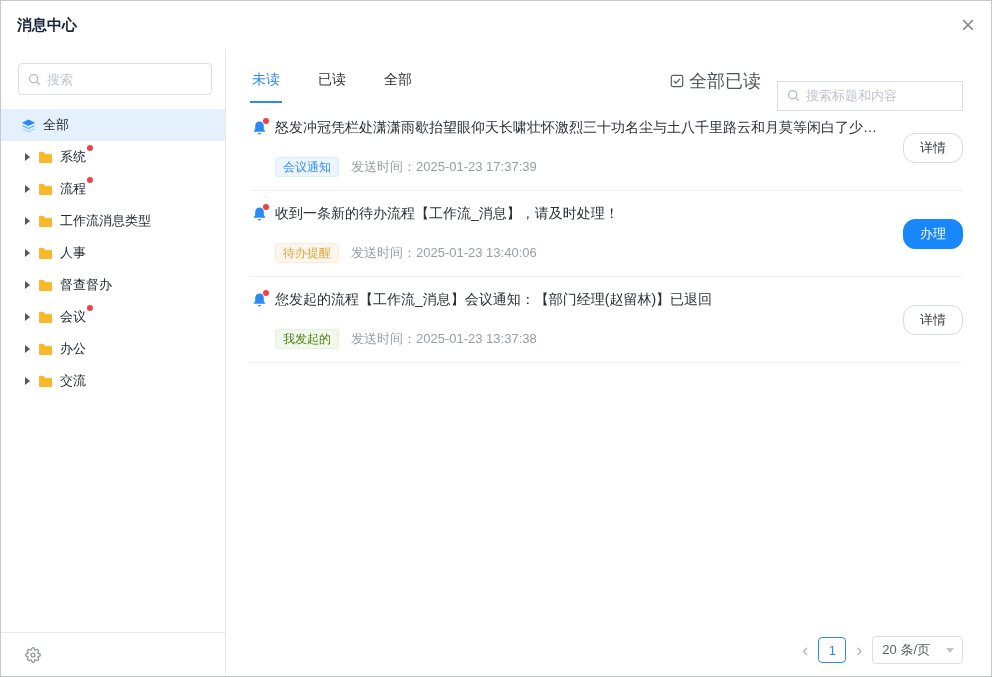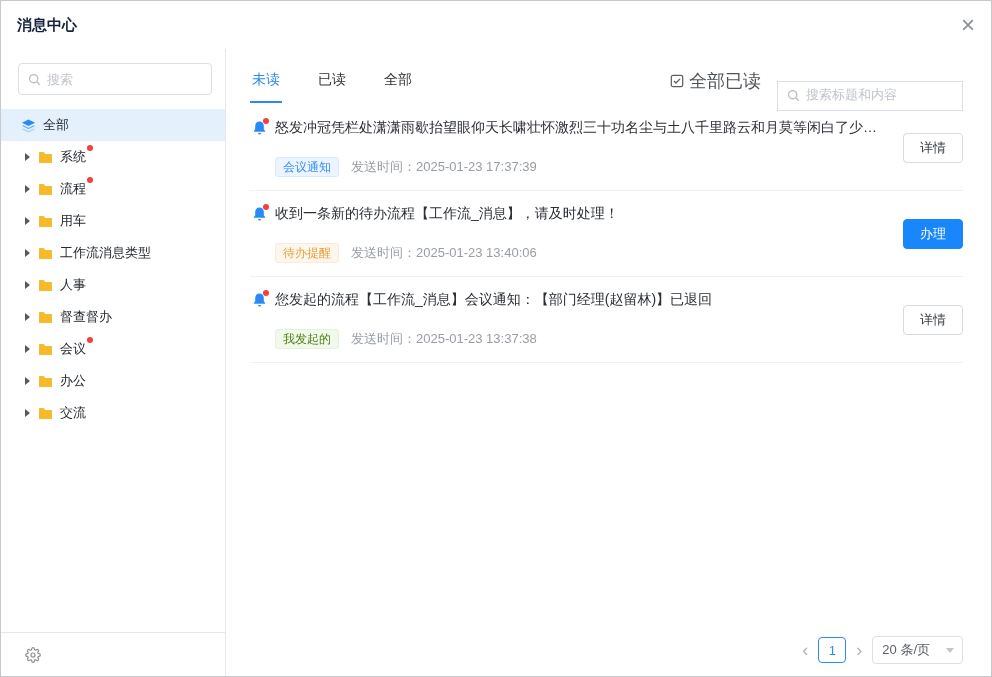--- a/index.html
+++ b/index.html
@@ -41,21 +41,21 @@
   .dot { position:absolute; top:-3px; right:-7px; width:6px; height:6px;
     border-radius:50%; background:#f53f3f; }
 
   .sb-footer { flex:0 0 44px; border-top:1px solid #e6e8eb; display:flex;
     align-items:center; padding-left:24px; }
   .sb-footer svg { cursor:pointer; }
 
   
   .main { flex:1; min-width:0; display:flex; flex-direction:column; padding:10px 28px 6px 24px; }
 
-  .toolbar { display:flex; height:44px; flex:0 0 44px;font-family:Liberation Mono, monospace; }
+  .toolbar { display:flex; height:44px; flex:0 0 44px; }
   .tabs { display:flex; gap:34px; height:100%; align-items:stretch; }
   .tab { display:flex; align-items:center; font-size:14px; color:#303133; cursor:pointer;
     border-bottom:2px solid transparent; padding:0 2px; }
   .tab.active { color:#2a8af5; border-bottom-color:#2a8af5; }
 
   .tools { margin-left:auto; display:flex; align-items:center; gap:16px; }
   .mark-read { display:flex; align-items:center; gap:5px; font-size:18px; color:#4e5358; cursor:pointer; }
   .msg-search { width:186px; height:30px; border:1px solid #dcdfe6; border-radius:0;
     display:flex; align-items:center; padding:0 9px; gap:6px; background:#fff;margin-top:29px; }
   .msg-search input { border:none; outline:none; flex:1; min-width:0; font-size:13px;
@@ -71,21 +71,21 @@
   .msg-title { font-size:14px; color:#2b2f36; white-space:nowrap; overflow:hidden;
     text-overflow:ellipsis; padding-right:14px; }
   .msg-meta { display:flex; align-items:center; margin-top:20px; gap:12px; }
   .tag { display:inline-flex; align-items:center; height:20px; padding:0 7px;
     border-radius:3px; font-size:12px; border:1px solid transparent; }
   .tag-primary { color:#3a8ef6; background:#ecf5ff; border-color:#d9ecff; }
   .tag-warning { color:#e6a23c; background:#fdf6ec; border-color:#faecd8; }
   .tag-success { color:#4d7c0f; background:#f0f9eb; border-color:#e1f3d8; }
   .msg-time { font-size:13px; color:#989da6; }
 
-  .btn { flex:0 0 auto; height:30px; min-width:58px; padding:0 16px; border-radius:4px;
+  .btn { flex:0 0 auto; height:30px; min-width:58px; padding:0 16px; border-radius:12px;
     font-size:13px; font-family:inherit; cursor:pointer; display:inline-flex;
     align-items:center; justify-content:center; }
   .btn-plain { background:#fff; border:1px solid #d5d9e0; color:#3c4046; }
   .btn-primary { background:#1787fb; border:1px solid #1787fb; color:#ffffff; }
 
   
   .pager { flex:0 0 40px; display:flex; align-items:center; justify-content:flex-end; gap:10px; }
   .pg-arrow { font-size:18px; color:#aeb3bb; cursor:pointer; line-height:1; user-select:none; }
   .pg-page { min-width:28px; height:26px; border:1px solid #2a8af5; border-radius:4px;
     color:#2a8af5; font-size:13px; display:flex; align-items:center; justify-content:center; cursor:pointer; }
@@ -142,29 +142,20 @@
         <div class="tree-item">
           <span class="caret"></span>
           <span class="tree-ico">
             <svg width="15" height="13" viewBox="0 0 16 14">
                 <path d="M1 2.2 a1 1 0 0 1 1-1 h4 l1.6 1.9 h6.4 a1 1 0 0 1 1 1 V12 a1 1 0 0 1 -1 1 H2 a1 1 0 0 1 -1-1 Z" fill="#f7ba2a"></path>
               </svg>
           </span>
           <span class="lblwrap"><span>流程</span><i class="dot"></i></span>
         </div>
 
-        <div class="tree-item">
-          <span class="caret"></span>
-          <span class="tree-ico">
-            <svg width="15" height="13" viewBox="0 0 16 14">
-                <path d="M1 2.2 a1 1 0 0 1 1-1 h4 l1.6 1.9 h6.4 a1 1 0 0 1 1 1 V12 a1 1 0 0 1 -1 1 H2 a1 1 0 0 1 -1-1 Z" fill="#f7ba2a"></path>
-              </svg>
-          </span>
-          <span class="lblwrap"><span>用车</span></span>
-        </div>
 
         <div class="tree-item">
           <span class="caret"></span>
           <span class="tree-ico">
             <svg width="15" height="13" viewBox="0 0 16 14">
                 <path d="M1 2.2 a1 1 0 0 1 1-1 h4 l1.6 1.9 h6.4 a1 1 0 0 1 1 1 V12 a1 1 0 0 1 -1 1 H2 a1 1 0 0 1 -1-1 Z" fill="#f7ba2a"></path>
               </svg>
           </span>
           <span class="lblwrap"><span>工作流消息类型</span></span>
         </div>

